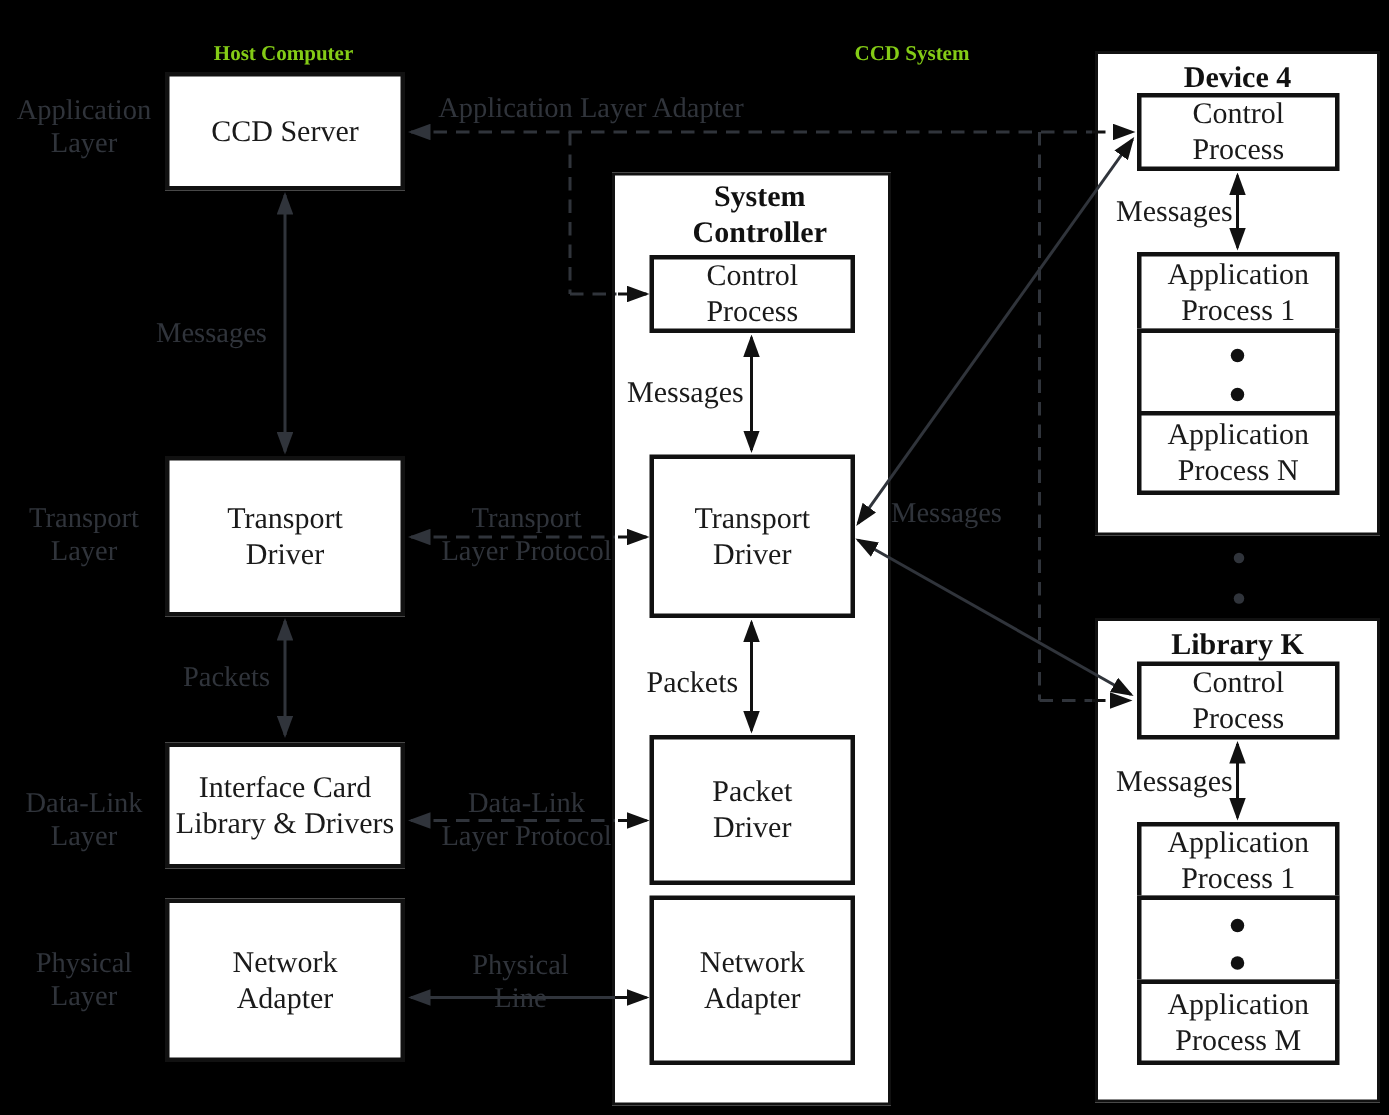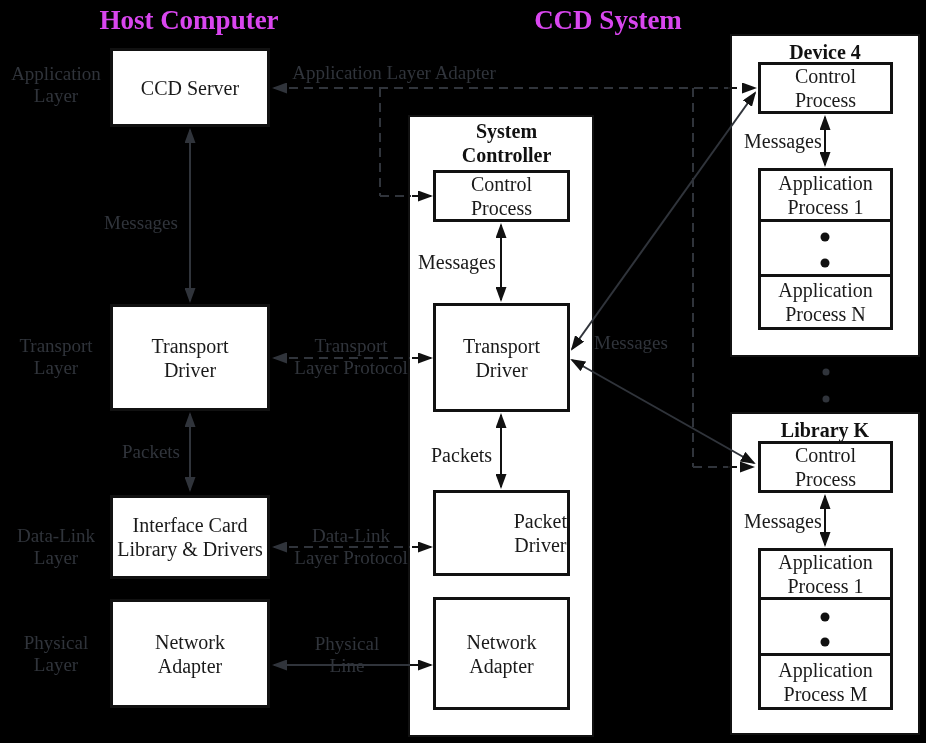--- a/index.html
+++ b/index.html
@@ -4,21 +4,21 @@
 <style>
   html,body{margin:0;padding:0;background:#000;}
   #stage{position:relative;width:926px;height:743px;background:#000;overflow:hidden;
          font-family:"Liberation Serif","DejaVu Serif",serif;}
   .box{position:absolute;background:#fff;border:3px solid #111;box-sizing:border-box;
        display:flex;align-items:center;justify-content:center;text-align:center;
        color:#1a1a1a;font-size:20px;line-height:24px;white-space:pre-line;}
   .outer{position:absolute;background:#fff;border:2px solid #111;box-sizing:border-box;}
   .lbl{position:absolute;text-align:center;white-space:pre-line;}
   .glabel{color:#30343b;font-size:19px;line-height:22px;}
-  .gtitle{color:#d946ef;font-size:27px;line-height:22px;font-weight:bold;}
+  .gtitle{color:#84cc16;font-size:14px;line-height:22px;font-weight:bold;margin-top:17px;}
   .blabel{color:#1a1a1a;font-size:20px;line-height:22px;text-align:left;}
   .btitle{color:#111;font-size:20px;line-height:24px;font-weight:bold;}
   svg.connectors{position:absolute;left:0;top:0;pointer-events:none;}
 </style>
 </head>
 <body>
 
 <div id="stage">
 
   <div class="lbl gtitle" style="left:89px;top:9px;width:200px;">Host Computer</div>
@@ -52,21 +52,21 @@
   <div class="lbl glabel" style="left:272px;top:633px;width:150px;">Physical
 Line</div>
 
   <div class="outer" style="left:408px;top:115px;width:186px;height:622px;"></div>
   <div class="lbl btitle" style="left:411px;top:119px;width:191px;">System
 Controller</div>
   <div class="box" style="left:433px;top:170px;width:137px;height:52px;"><span>Control
 Process</span></div>
   <div class="box" style="left:433px;top:303px;width:137px;height:109px;"><span>Transport
 Driver</span></div>
-  <div class="box" style="left:433px;top:490px;width:137px;height:86px;justify-content:flex-end;"><span>Packet
+  <div class="box" style="left:433px;top:490px;width:137px;height:100px;"><span>Packet
 Driver</span></div>
   <div class="box" style="left:433px;top:597px;width:137px;height:113px;"><span>Network
 Adapter</span></div>
   <div class="lbl blabel" style="left:418px;top:251px;width:95px;">Messages</div>
   <div class="lbl blabel" style="left:431px;top:444px;width:90px;">Packets</div>
 
   <div class="lbl glabel" style="left:581px;top:332px;width:100px;">Messages</div>
 
   <div class="outer" style="left:730px;top:34px;width:190px;height:323px;"></div>
   <div class="lbl btitle" style="left:735px;top:40px;width:180px;">Device 4</div>

